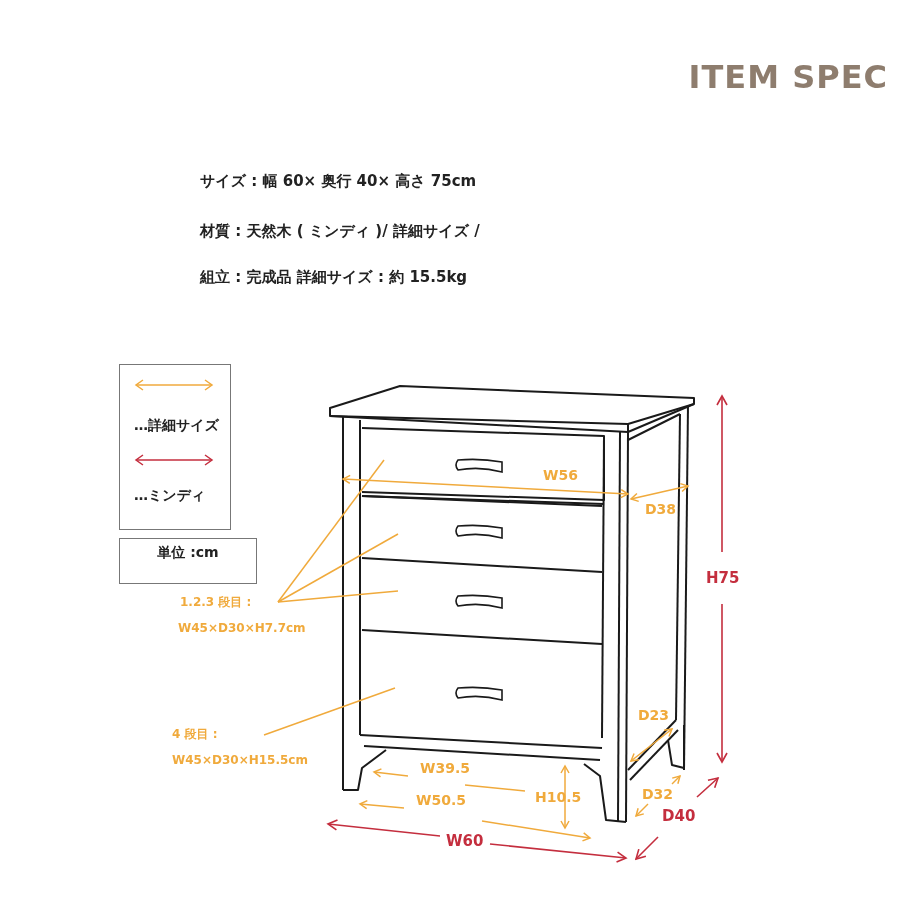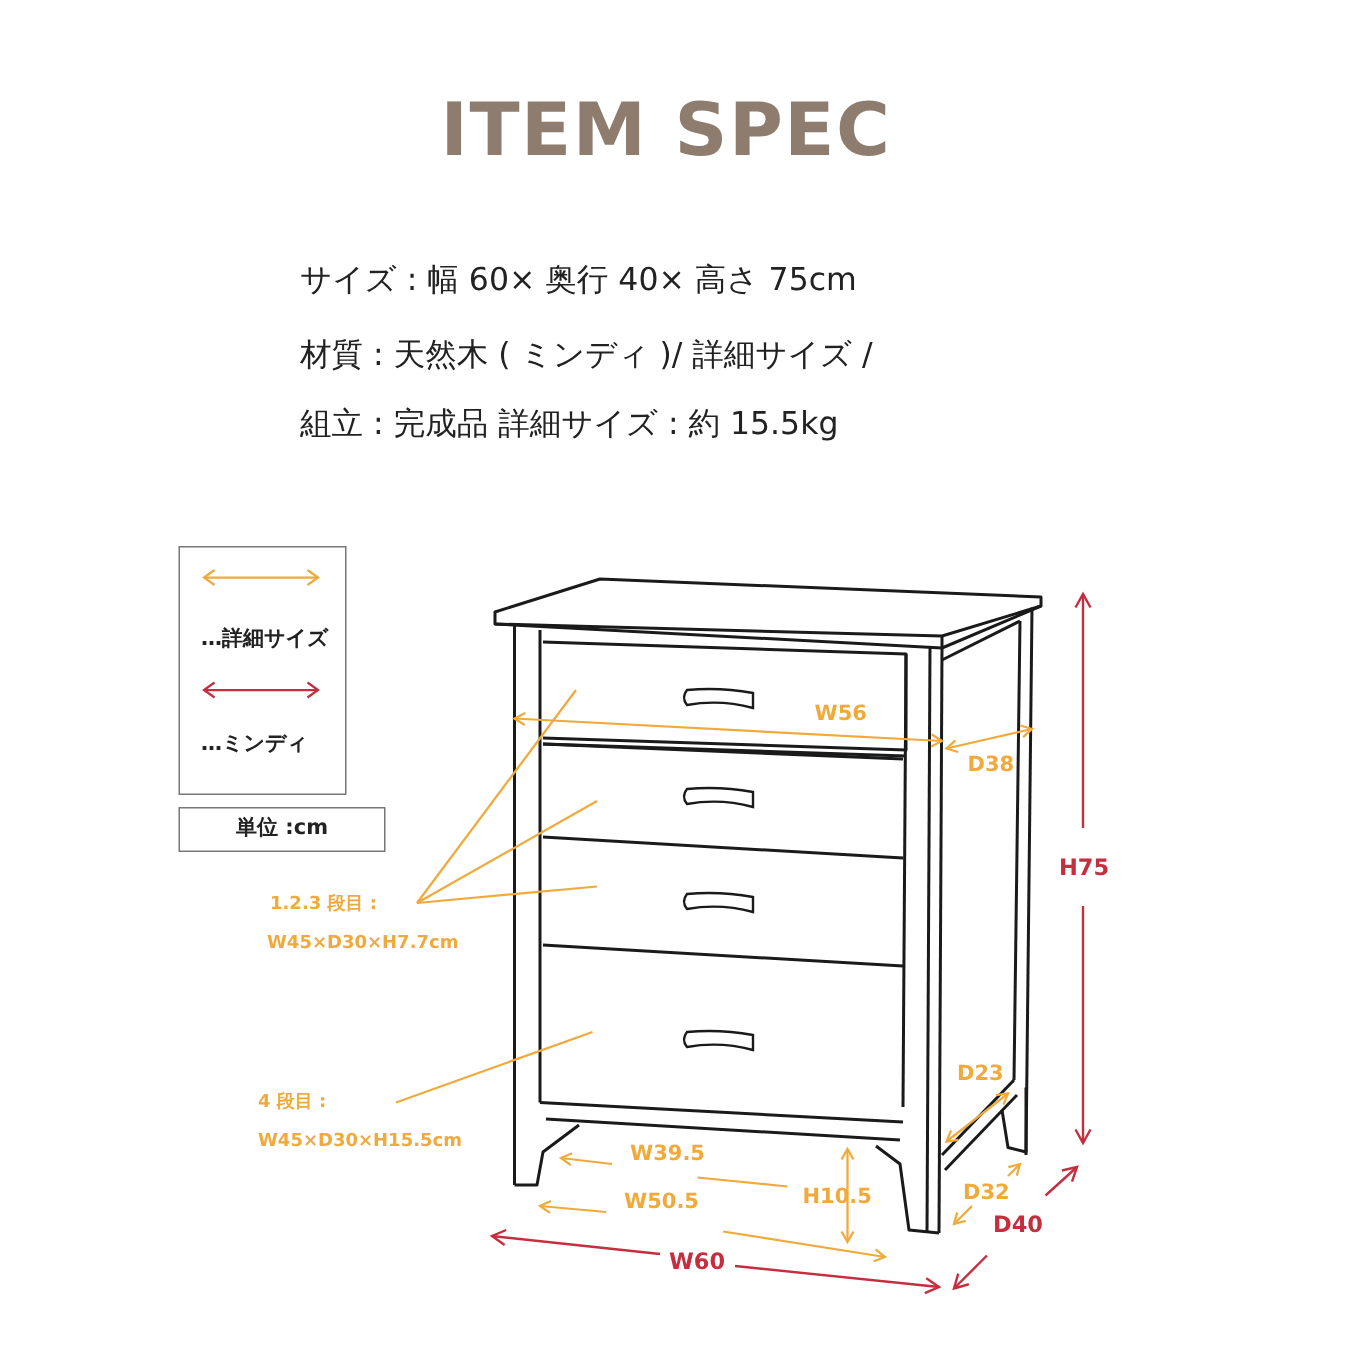--- a/index.html
+++ b/index.html
@@ -1,23 +1,23 @@
 <!DOCTYPE html>
 <html><head>
 <meta charset="utf-8">
 <style>
   html, body { margin:0; padding:0; background:#ffffff; }
   body { width:900px; height:900px; position:relative; overflow:hidden;
          font-family:"DejaVu Sans","Liberation Sans",sans-serif; }
-  .title { position:absolute; left:0; top:58px; width:888px; text-align:center;
-           font-size:49px; font-weight:bold; color:#8e7d6e; letter-spacing:1px; }
-  .spec { position:absolute; left:200px; font-size:21px; font-weight:normal; color:#222; white-space:nowrap; }
+  .title { position:absolute; left:0; top:58px; width:888px; text-align:right;
+           font-size:32px; font-weight:bold; color:#8e7d6e; letter-spacing:1px; }
+  .spec { position:absolute; left:200px; font-size:15px; font-weight:bold; color:#222; white-space:nowrap; }
   .legend-box { position:absolute; left:119px; top:364px; width:112px; height:166px;
                 border:1.5px solid #777; box-sizing:border-box; }
-  .unit-box { position:absolute; left:119px; top:538px; width:138px; height:30px;
+  .unit-box { position:absolute; left:119px; top:538px; width:138px; height:46px;
               border:1.5px solid #777; box-sizing:border-box; text-align:center;
               font-size:14px; font-weight:bold; line-height:27px; color:#222; }
   .legend-text { position:absolute; left:14px; font-size:14px; font-weight:bold; color:#222; white-space:nowrap; }
   .legend-arrow { position:absolute; left:14px; width:80px; height:12px; }
   svg.drawing { position:absolute; left:0; top:0; }
   .lbl-o { fill:#f0aa3c; font-weight:bold; font-family:"DejaVu Sans","Liberation Sans",sans-serif; }
   .lbl-r { fill:#c42e3e; font-weight:bold; font-family:"DejaVu Sans","Liberation Sans",sans-serif; }
 </style>
 </head>
 <body>

